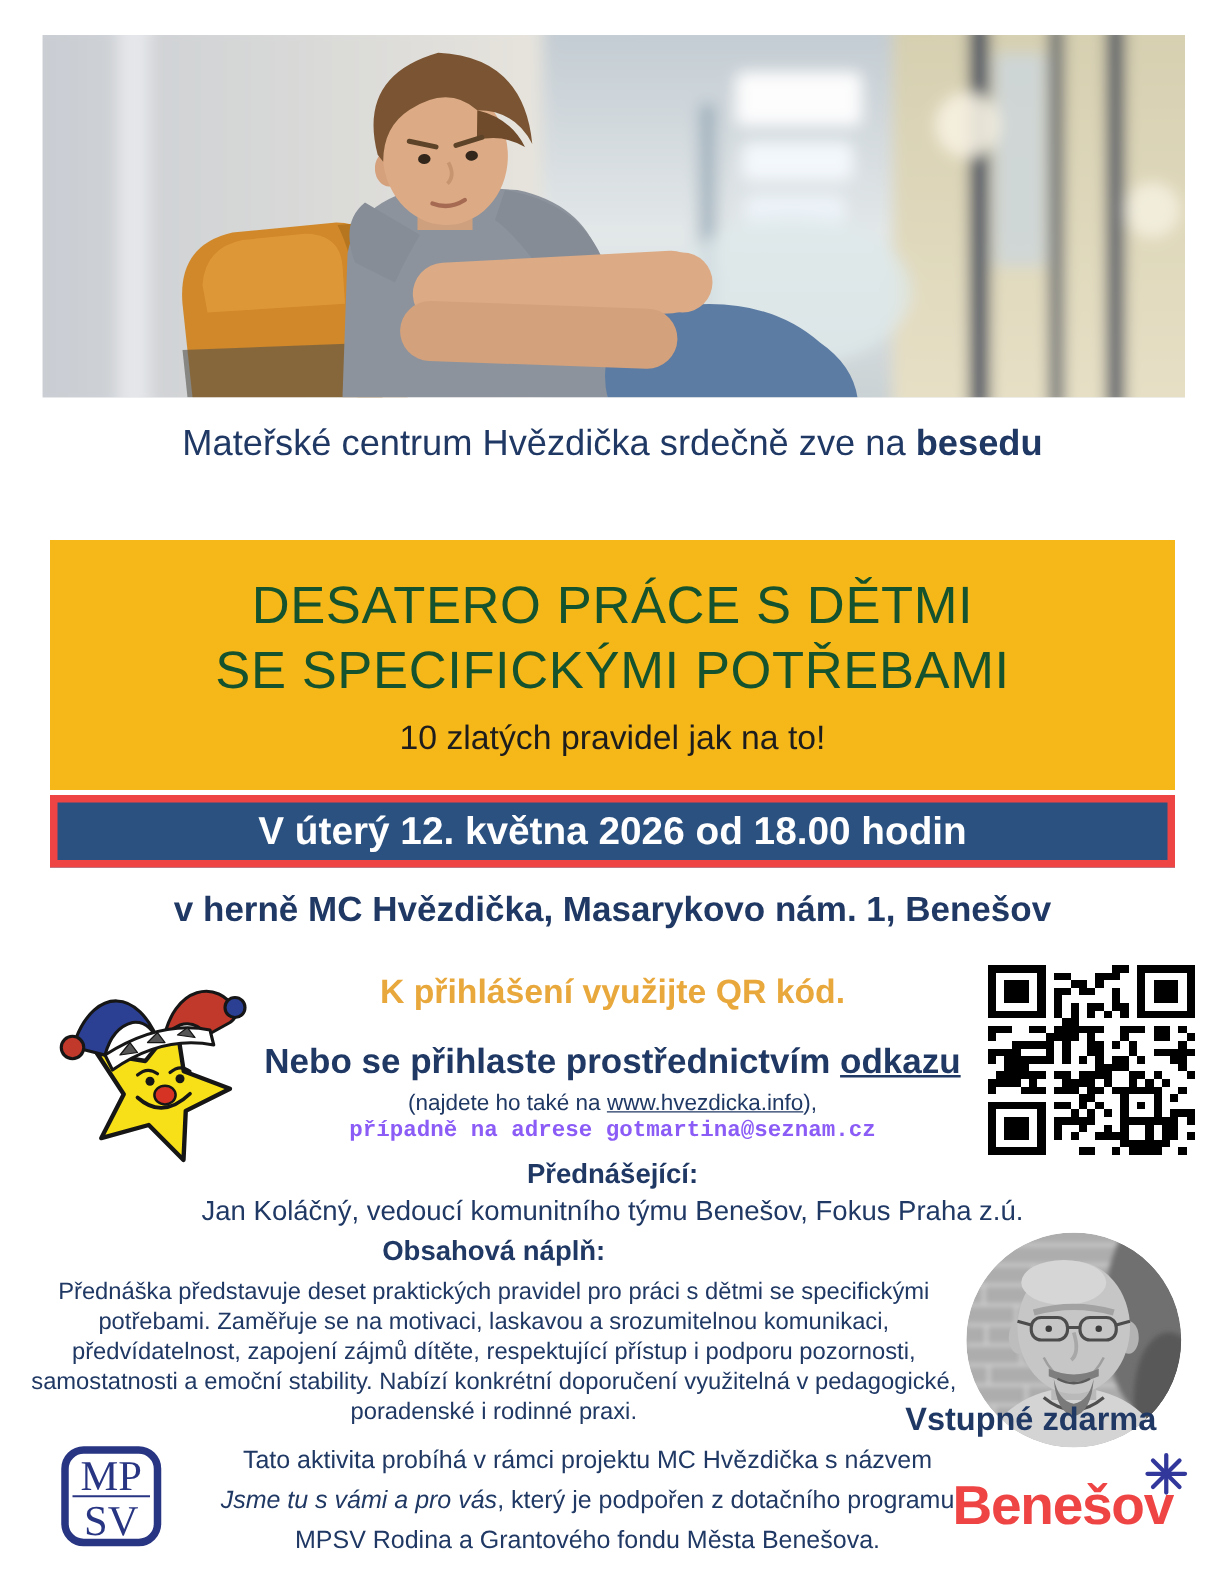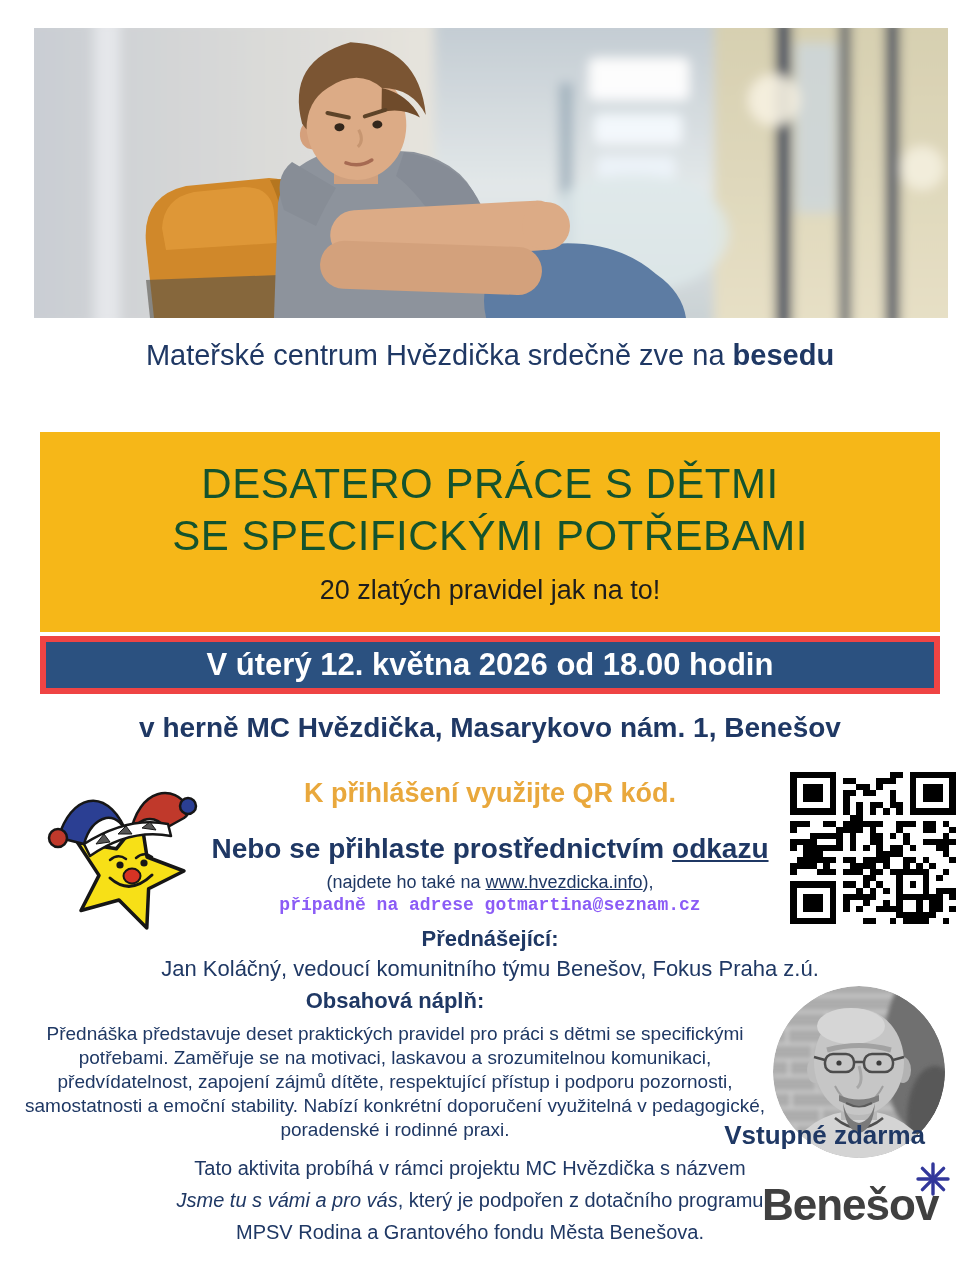--- a/index.html
+++ b/index.html
@@ -61,21 +61,21 @@
              font-size:26px;font-weight:bold;color:#1F3864;}
 
   
   .mpsv{position:absolute;left:48px;top:1156px;width:82px;height:82px;}
   .mpsv svg{display:block;width:100%;height:100%;}
   .footer-text{position:absolute;left:150px;top:1152px;width:640px;text-align:center;
                font-size:20px;line-height:32px;color:#1F3864;}
   .footer-text i{font-style:italic;}
   .benesov{position:absolute;left:762px;top:1162px;width:190px;height:80px;}
   .benesov-inner{position:relative;width:100%;height:100%;}
-  .benesov-word{position:absolute;left:0;top:18px;font-size:44px;font-weight:bold;color:#404040;letter-spacing:-1px;}
+  .benesov-word{position:absolute;left:0;top:18px;font-size:44px;font-weight:bold;color:#ef4444;letter-spacing:-1px;}
   .benesov-star{position:absolute;left:154px;top:0px;width:34px;height:34px;}
 </style>
 </head>
 <body>
 
 <div class="page">
 
   <div class="hero">
     <svg viewBox="0 0 914 290" preserveAspectRatio="none" aria-hidden="true">
       <defs>
@@ -142,21 +142,21 @@
     </svg>
   </div>
 
   <div class="intro">
     <div><span>Mateřské centrum Hvězdička srdečně zve na </span><b>besedu</b></div>
   </div>
 
   <div class="title-banner">
     <div class="title-line">DESATERO PRÁCE S DĚTMI</div>
     <div class="title-line">SE SPECIFICKÝMI POTŘEBAMI</div>
-    <div class="title-sub">20 zlatých pravidel jak na to!</div>
+    <div class="title-sub">10 zlatých pravidel jak na to!</div>
   </div>
 
   <div class="date-banner">
     <span>V úterý 12. května 2026 od 18.00 hodin</span>
   </div>
 
   <div class="location">v herně MC Hvězdička, Masarykovo nám. 1, Benešov</div>
 
   <div class="mascot">
     <svg viewBox="0 0 168 158" aria-hidden="true">
@@ -466,20 +466,28 @@
         <path d="M62,100 Q68,112 77,117 M110,100 Q104,112 95,117" stroke="#9e9e9e" stroke-width="2" fill="none"></path>
         <path d="M66,109 Q86,118 106,109 L106,115 Q86,124 66,115 Z" fill="#7e7e7e"></path>
         <path d="M73,117 Q86,124 99,117" stroke="#5a5a5a" stroke-width="2" fill="none"></path>
         <path d="M70,117 Q72,144 86,147 Q100,144 102,117 Q98,135 86,137 Q74,135 70,117 Z" fill="#7a7a7a"></path>
       </g>
     </svg>
   </div>
 
   <div class="admission">Vstupné zdarma</div>
 
+  <div class="mpsv">
+    <svg viewBox="0 0 82 82" aria-hidden="true">
+      <rect x="4" y="4" width="74" height="74" rx="15" fill="#ffffff" stroke="#283583" stroke-width="6"></rect>
+      <line x1="10" y1="41" x2="72" y2="41" stroke="#283583" stroke-width="1.6"></line>
+      <text x="41" y="36" text-anchor="middle" font-family="Liberation Serif, serif" font-size="34" fill="#283583">MP</text>
+      <text x="41" y="72" text-anchor="middle" font-family="Liberation Serif, serif" font-size="34" fill="#283583">SV</text>
+    </svg>
+  </div>
 
   <div class="footer-text">
     <div>Tato aktivita probíhá v rámci projektu MC Hvězdička s názvem</div>
     <div><i>Jsme tu s vámi a pro vás</i><span>, který je podpořen z dotačního programu</span></div>
     <div>MPSV Rodina a Grantového fondu Města Benešova.</div>
   </div>
 
   <div class="benesov">
     <div class="benesov-inner">
       <span class="benesov-word">Benešov</span>

